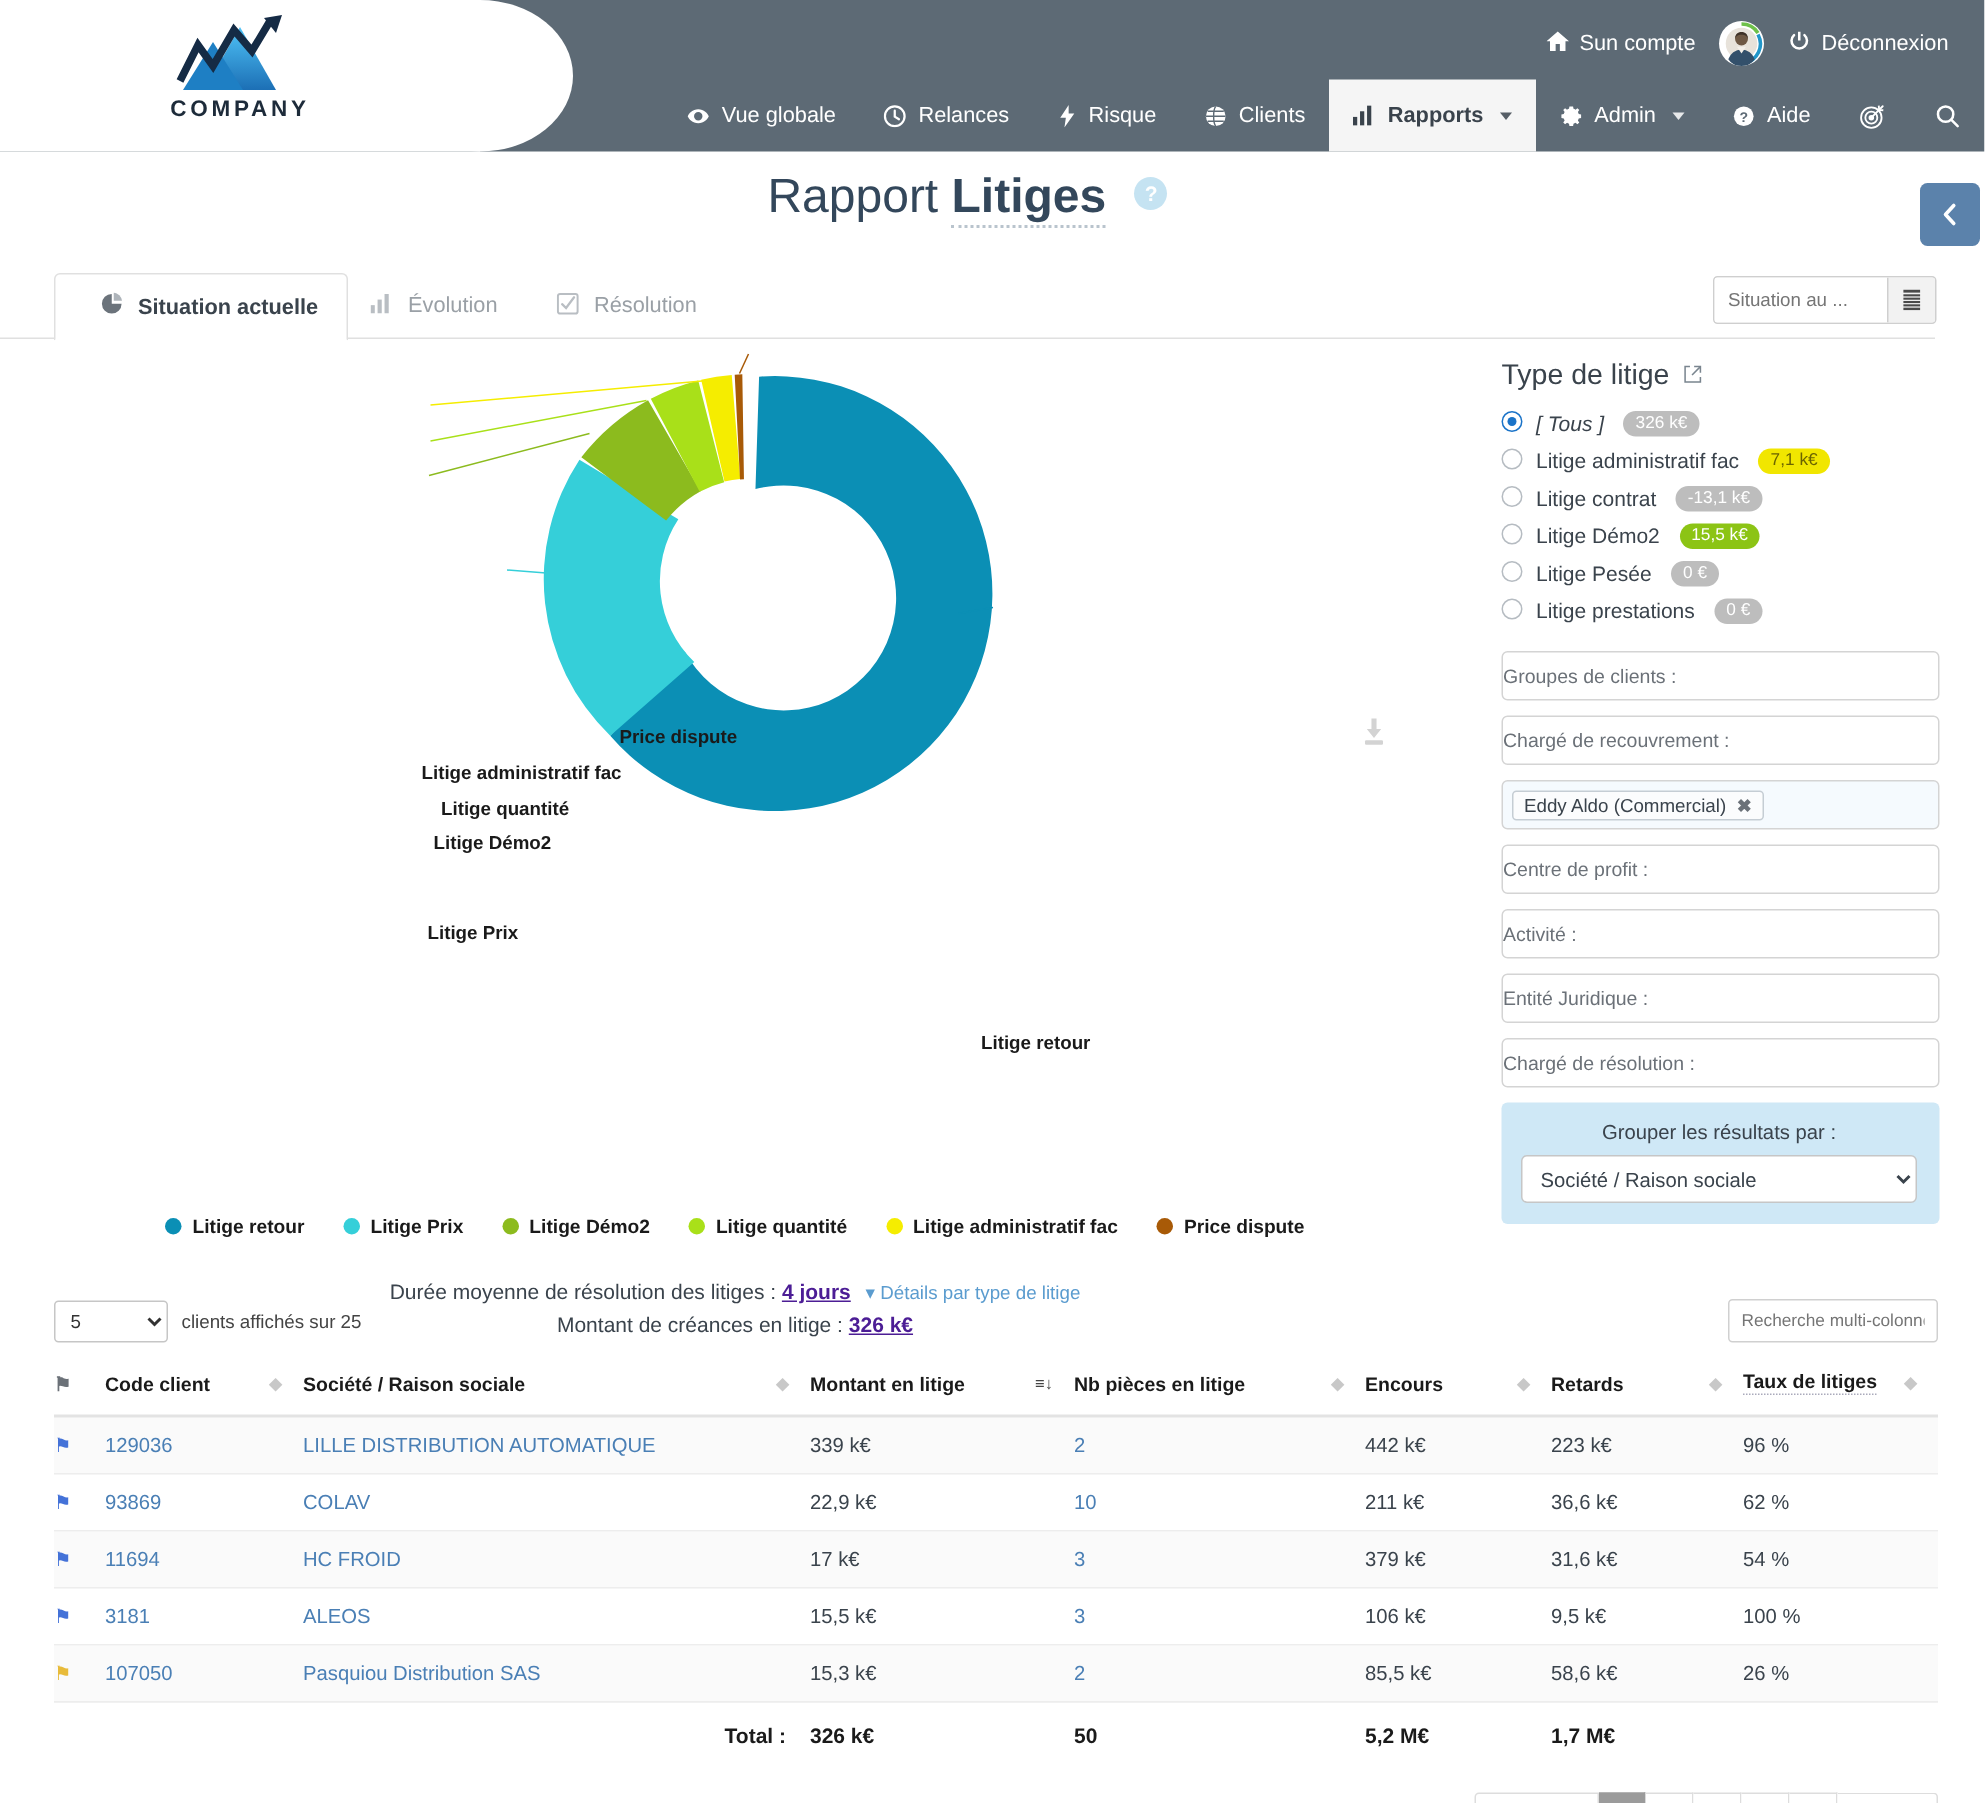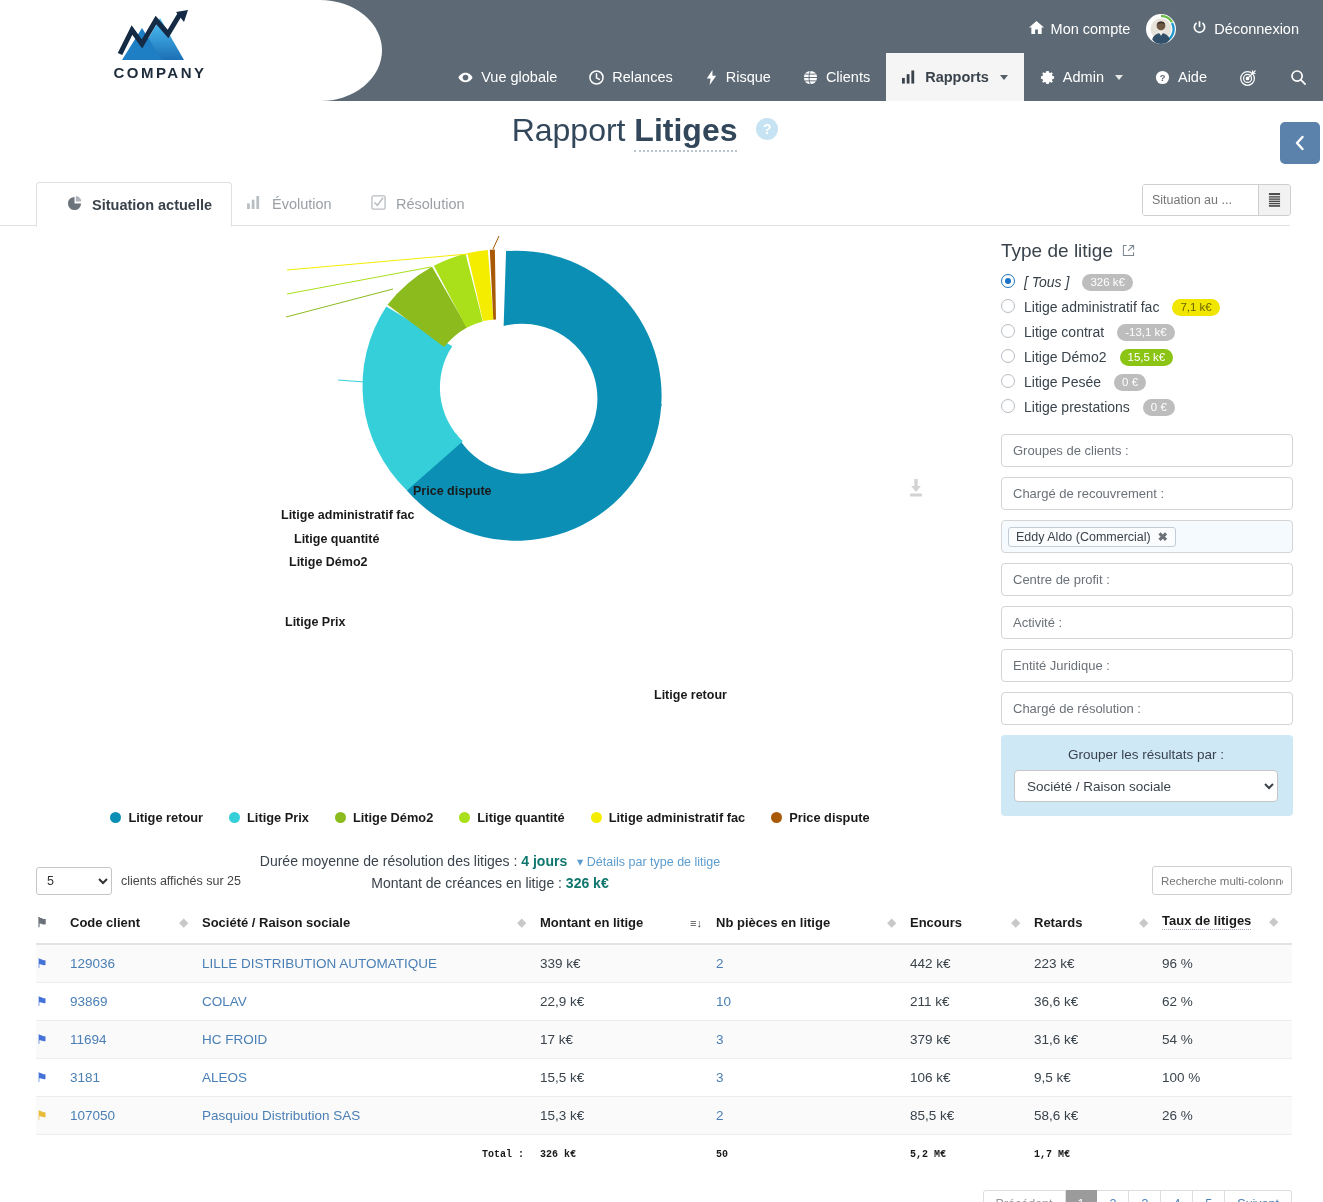--- a/index.html
+++ b/index.html
@@ -124,21 +124,21 @@
 
   #legend{
     position:absolute; left:0; top:578px; width:980px;
     display:flex; justify-content:center; align-items:center; gap:26px;
   }
   .leg{ display:flex; align-items:center; gap:7px; font-size:12.8px; font-weight:bold; color:#1a1a1a;}
   .dot{ width:11px; height:11px; border-radius:50%; display:inline-block; }
 
   #stats{ position:absolute; left:0; top:618px; width:980px; text-align:center; }
   #stats .line{ font-size:14px; color:#3a434c; padding:3px 0; }
-  #stats b{ color:#0f766e; }
+  #stats b{ color:#4c1d95;text-decoration:underline; }
   #details-link{ color:#5b9ccf; text-decoration:none; font-size:12.5px; margin-left:6px; }
 
   
   #filters{ position:absolute; left:1001px; top:240px; width:292px; }
   #filters h3{
     margin:0 0 12px 0; font-size:19px; font-weight:normal; color:#3a434c;
   }
   .ext-icon{ font-size:12px; color:#7a858f; margin-left:4px; }
   .radio-row{ display:flex; align-items:flex-start; gap:9px; margin-bottom:8px; font-size:14px; color:#3a434c;}
   .radio{
@@ -153,21 +153,21 @@
   .pill{
     display:inline-block; padding:1px 8px; border-radius:9px; font-size:11.5px;
     color:#fff; background:#bbb; margin-left:4px; line-height:15px;
   }
   .pill.yellow{ background:#f1e600; color:#6b6400; }
   .pill.green{ background:#8cc415; color:#fff; }
   .pill.grey{ background:#bdbdbd; color:#fff; }
 
   .fbox{
     width:292px; height:33px; border:1px solid #d4d4d4; border-radius:4px;
-    background:#fff; display:flex; align-items:center; padding:0 11px;
+    background:#fff; display:flex; align-items:center; padding:0 0;
     font-size:13px; color:#6b7178; margin-bottom:10px;
   }
   .fbox.token-box{ background:#f5fafe; padding:0 6px; }
   .token{
     display:inline-flex; align-items:center; gap:7px; border:1px solid #c5cdd4;
     background:#fbfcfd; border-radius:3px; padding:2px 7px; font-size:12.5px; color:#3a434c;
   }
   .token .x{ color:#6b7178; font-size:12px; cursor:pointer; font-weight:bold;}
   #group-box{
     width:292px; background:#cfe8f6; border-radius:4px; padding:12px 15px 14px 13px;
@@ -204,21 +204,21 @@
   .sorticon{ color:#c8c8c8; font-size:11px; }
   .sorticon.act{ color:#444; }
   tbody td{
     font-size:13.5px; color:#3a434c; padding:11px 0; border-bottom:1px solid #ededed;
   }
   tbody tr:nth-child(odd){ background:#fafafa; }
   td a{ color:#4a7fb5; text-decoration:none; }
   .flag{ font-size:13px; }
   .flag.blue{ color:#4472d8; }
   .flag.amber{ color:#e8bb3a; }
-  tfoot td{ font-size:10px; font-weight:bold; color:#1a1a1a; padding:14px 0;font-family:Liberation Mono, monospace; }
+  tfoot td{ font-size:14px; font-weight:bold; color:#1a1a1a; padding:14px 0; }
   .right-al{ text-align:right; padding-right:16px !important; }
 
   #pager{
     display:flex; justify-content:flex-end; margin-top:16px;
   }
   #pager .pg{
     border:1px solid #ddd; border-left-width:0; padding:6px 12px; font-size:12.5px;
     color:#4a7fb5; background:#fff; cursor:pointer;
   }
   #pager .pg:first-child{ border-left-width:1px; border-radius:3px 0 0 3px; color:#999; }
@@ -248,21 +248,21 @@
     </div>
   </div>
 
   <div id="account-row">
     <a class="acct-link" href="#">
       <span>
         <svg width="15" height="15" viewBox="0 0 16 16" fill="#fff">
             <path d="M8 1 0 8h2.5v7h4V10h3v5h4V8H16z"></path>
           </svg>
       </span>
-      <span>Mon compte</span>
+      <span>Sun compte</span>
     </a>
     <div id="avatar">
       <svg width="30" height="30" viewBox="0 0 30 30">
         <circle cx="15" cy="15" r="14" fill="#fff"></circle>
         <path d="M15 2a13 13 0 0 1 11 6" stroke="#6ec04a" stroke-width="2.4" fill="none"></path>
         <path d="M26 9a13 13 0 0 1-9 19" stroke="#2196c9" stroke-width="2.4" fill="none"></path>
         <circle cx="15" cy="15" r="10.5" fill="#e7e2da"></circle>
         <circle cx="15" cy="12" r="4.3" fill="#6e5844"></circle>
         <path d="M15 9.2c2.6 0 4.2 1.2 4.3 3.1.1-3.6-1.8-4.9-4.3-4.9s-4.4 1.3-4.3 4.9c.1-1.9 1.7-3.1 4.3-3.1z" fill="#3f3228"></path>
         <path d="M6.2 25.5a9.2 9.2 0 0 1 17.6 0 10.5 10.5 0 0 1-17.6 0z" fill="#33506b"></path>

